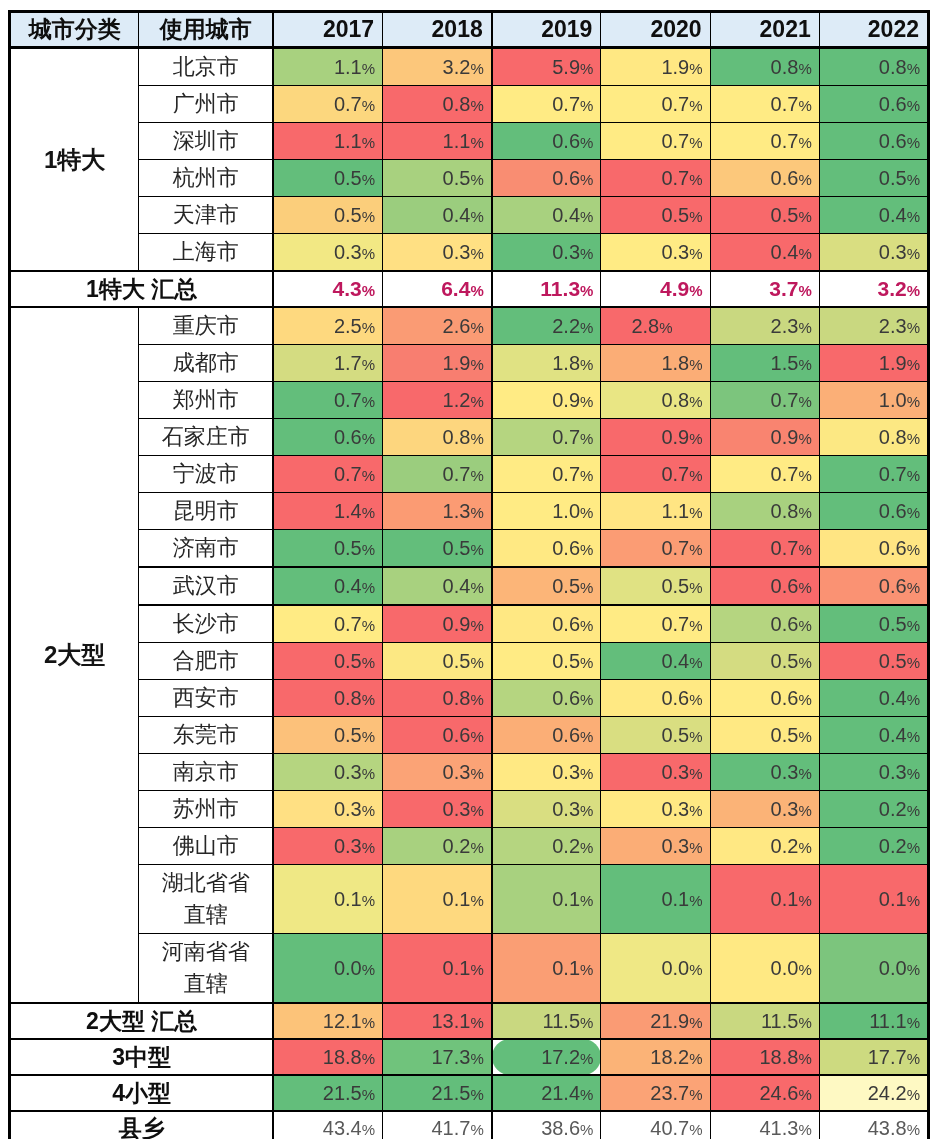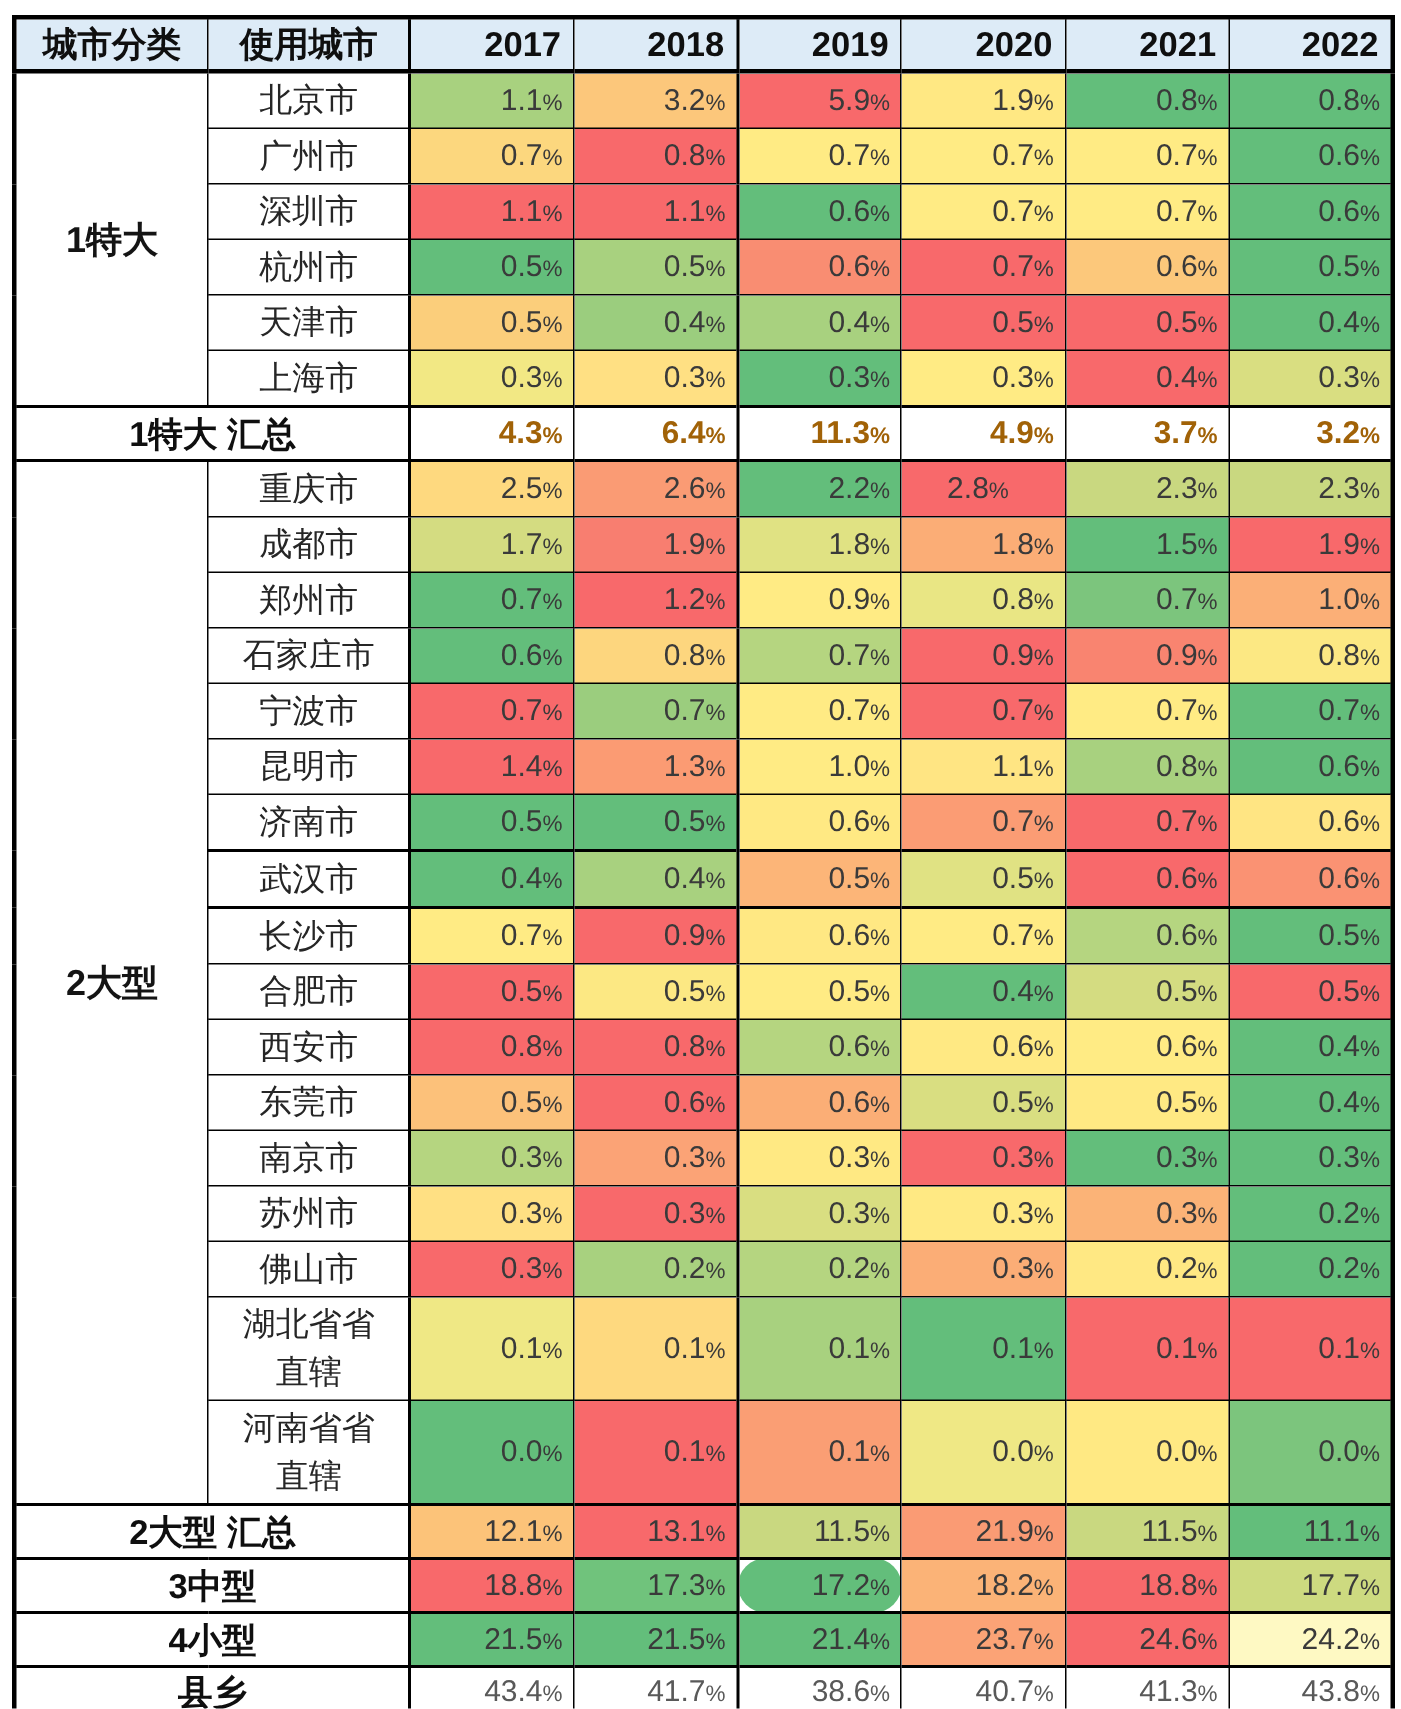--- a/index.html
+++ b/index.html
@@ -47,21 +47,21 @@
     padding-right:7px;white-space:nowrap;
   }
   td.val .pct{font-size:15px;}
   td.sum-label{
     font-weight:bold;font-size:23px;color:#0f0f0f;
     text-align:center;background:#fff;
   }
   tr.sum td{border-top:2.5px solid #000;border-bottom:2.5px solid #000;}
   tr.sep td{border-top:2.5px solid #000;}
   td.tl,th.tl{border-left:2.5px solid #000;}
-  tr.txt-bold td.val{font-weight:bold;color:#a16207;font-size:21px;}
+  tr.txt-bold td.val{font-weight:bold;color:#be185d;font-size:21px;}
   tr.txt-muted td.val{color:#595959;}
 </style>
 </head>
 <body>
 
 <div class="wrap">
   <table>
     <colgroup>
       <col class="c-cat">
         <col class="c-city">

